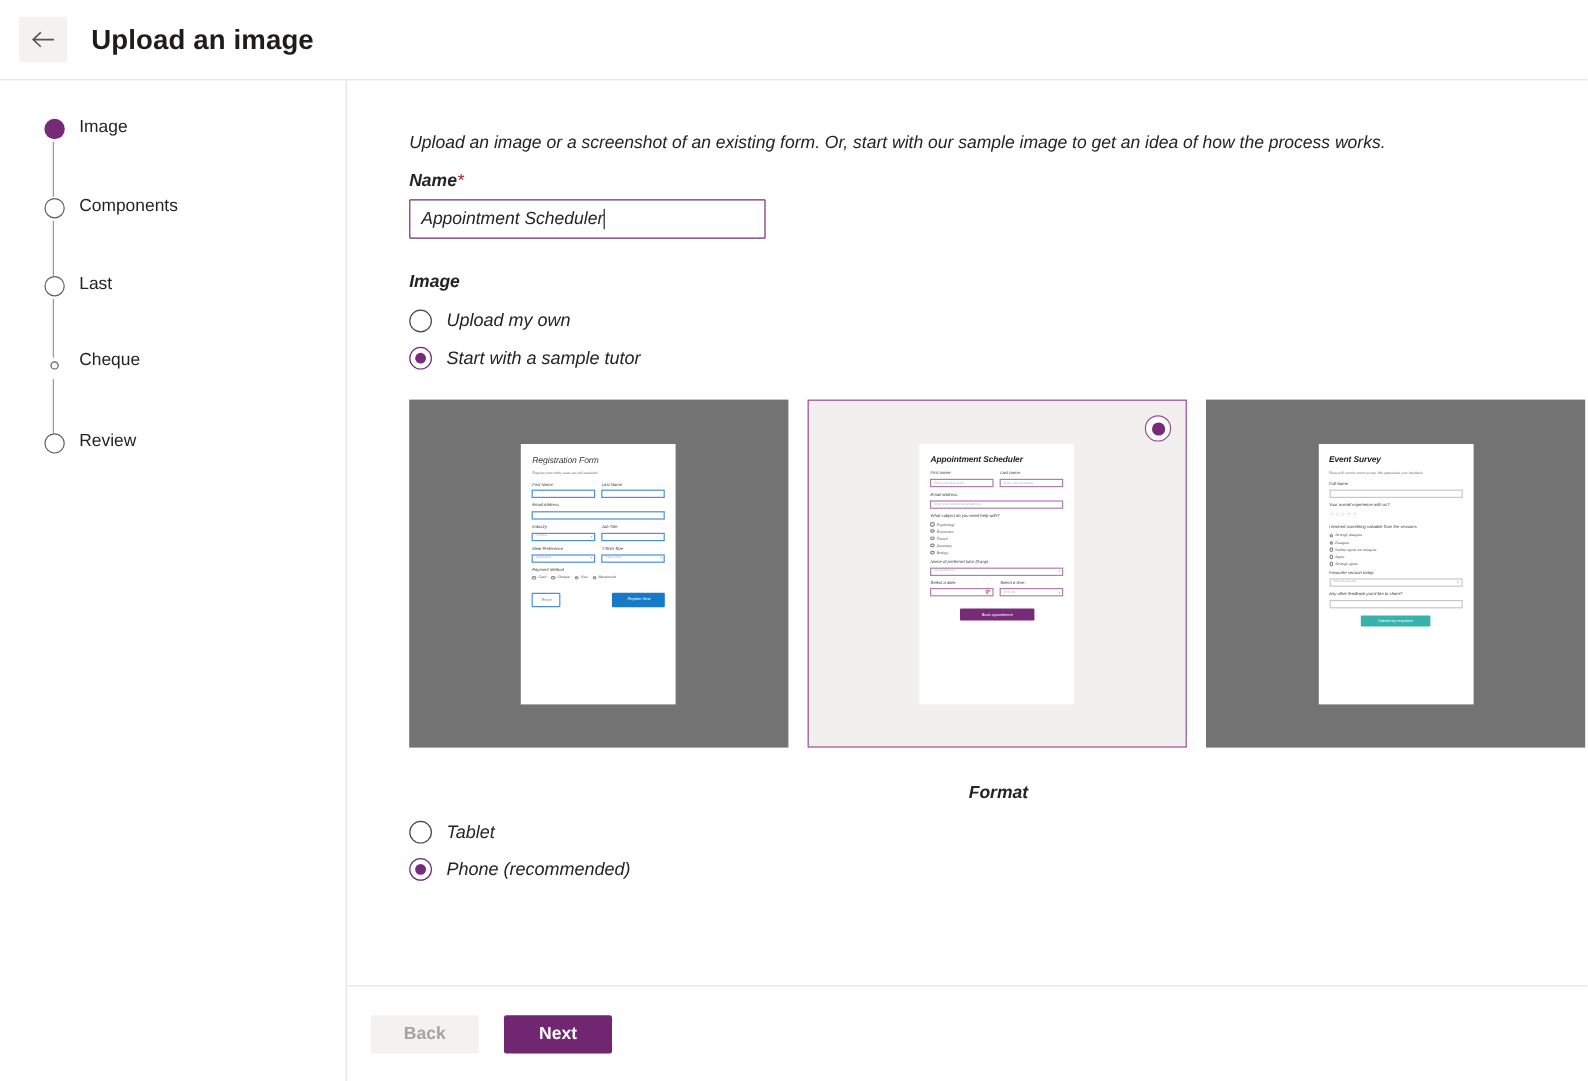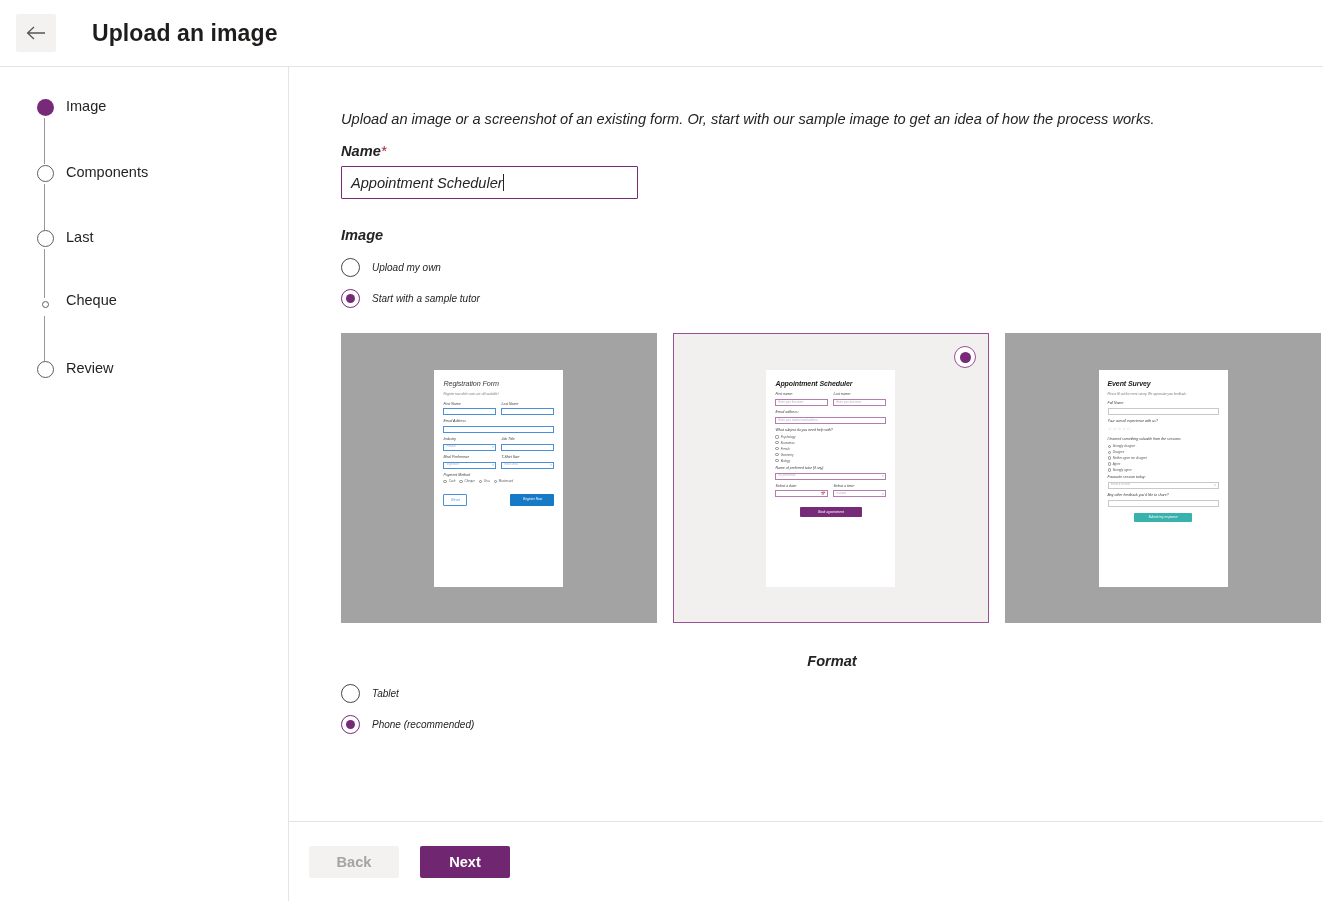--- a/index.html
+++ b/index.html
@@ -13,21 +13,21 @@
   }
 
   
   .header { height:66px; display:flex; align-items:center; padding-left:16px; background:#fff; }
   .back-btn {
     width:40px; height:38px; background:#f3f2f1; border:none;
     display:flex; align-items:center; justify-content:center; cursor:pointer;
     border-radius:2px; padding:0;
   }
   .back-btn svg { display:block; }
-  .page-title { font-size:23px; font-weight:600; color:#1f1d1c; margin-left:36px; letter-spacing:.1px; }
+  .page-title { font-size:23px; font-weight:600; color:#1f1d1c; margin-left:20px; letter-spacing:.1px; }
   .hdr-divider { height:1px; background:#e6e4e2; width:100%; }
 
   
   .body-wrap { display:flex; height:835px; }
 
   
   .sidebar { width:289px; border-right:1px solid #e6e4e2; padding:32px 0 0 0; flex:none; position:relative; }
   .steps { position:relative; padding-left:36px; }
   .step { position:relative; height:65.5px; display:flex; align-items:flex-start; }
   .step:last-child { height:auto; }
@@ -55,26 +55,26 @@
   }
 
   .section-title { font-size:14.6px; font-weight:600; color:#242424; margin:28px 0 9px 0; }
   .section-title.fmt { margin-top:0;text-align:center; }
 
   .radio-row { display:flex; align-items:center; height:31px; cursor:pointer; }
   .radio { width:19px; height:19px; border-radius:50%; border:1.4px solid #484644; background:#fff;
            flex:none; display:flex; align-items:center; justify-content:center; }
   .radio.sel { border-color:#772a77; }
   .radio.sel::after { content:""; width:9px; height:9px; border-radius:50%; background:#772a77; }
-  .radio-label { margin-left:12px; font-size:10px; color:#242424; }
+  .radio-label { margin-left:12px; font-size:15px; color:#242424; }
 
   
   .carousel { position:relative; margin-top:19px; display:flex; gap:16px; width:980px; }
   .sample-card {
-    width:328px; height:290px; background:#a3a3a3;
+    width:328px; height:290px; background:#737373;
     display:flex; align-items:center; justify-content:center; position:relative;
   }
   .sample-card.selected { background:#f1f0ef; border:1.6px solid #9b4f96; }
   .sel-radio {
     position:absolute; top:12px; right:12px; width:22px; height:22px; border-radius:50%;
     border:1.6px solid #9b4f96; background:#fff; display:flex; align-items:center; justify-content:center;
   }
   .sel-radio::after { content:""; width:11px; height:11px; border-radius:50%; background:#772a77; }
 
   .arrow-btn {

